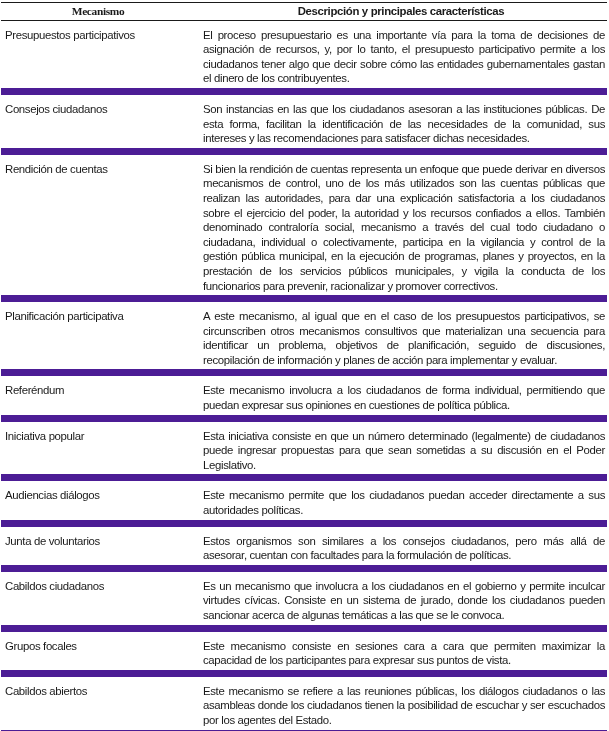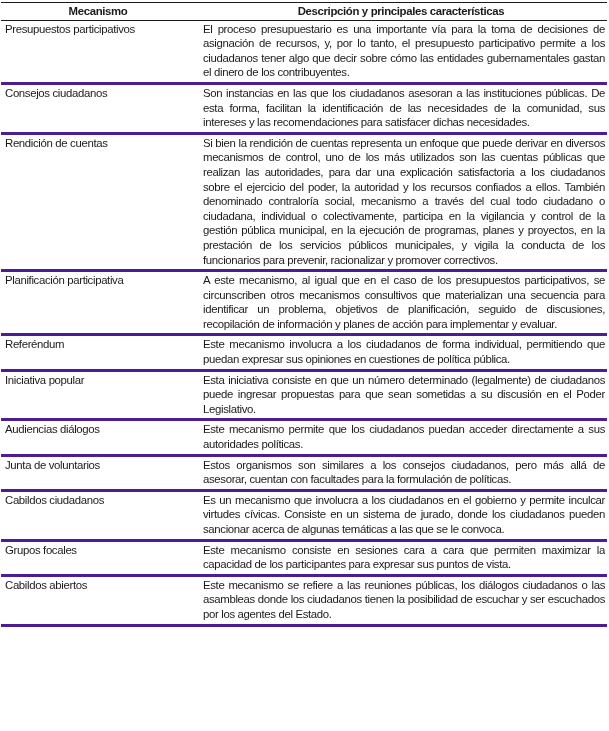--- a/index.html
+++ b/index.html
@@ -20,26 +20,26 @@
   th {
     font-weight: bold;
     text-align: center;
     padding: 1px 4px 1px 4px;
     border-top: 1.5px solid #1a1a1a;
     border-bottom: 1.5px solid #1a1a1a;
     height: 14px;
   }
   td {
     vertical-align: top;
-    padding: 1px 4px 2px 4px;
-    border-bottom: 3px solid #4c1d95;
+    padding: 7px 4px 2px 4px;
+    border-bottom: 7px solid #4c1d95;
   }
   td.mech { width: 186px; padding-left: 4px; }
   td.desc { text-align: justify; padding-left: 8px; padding-right: 2px; }
-  th.mech-h { width: 186px; }
+  th.mech-h { width: 186px; font-family: Liberation Serif, serif; }
 </style>
 </head>
 <body>
 
 <table>
   <thead>
     <tr>
       <th class="mech-h">Mecanismo</th>
       <th>Descripción y principales características</th>
     </tr>

